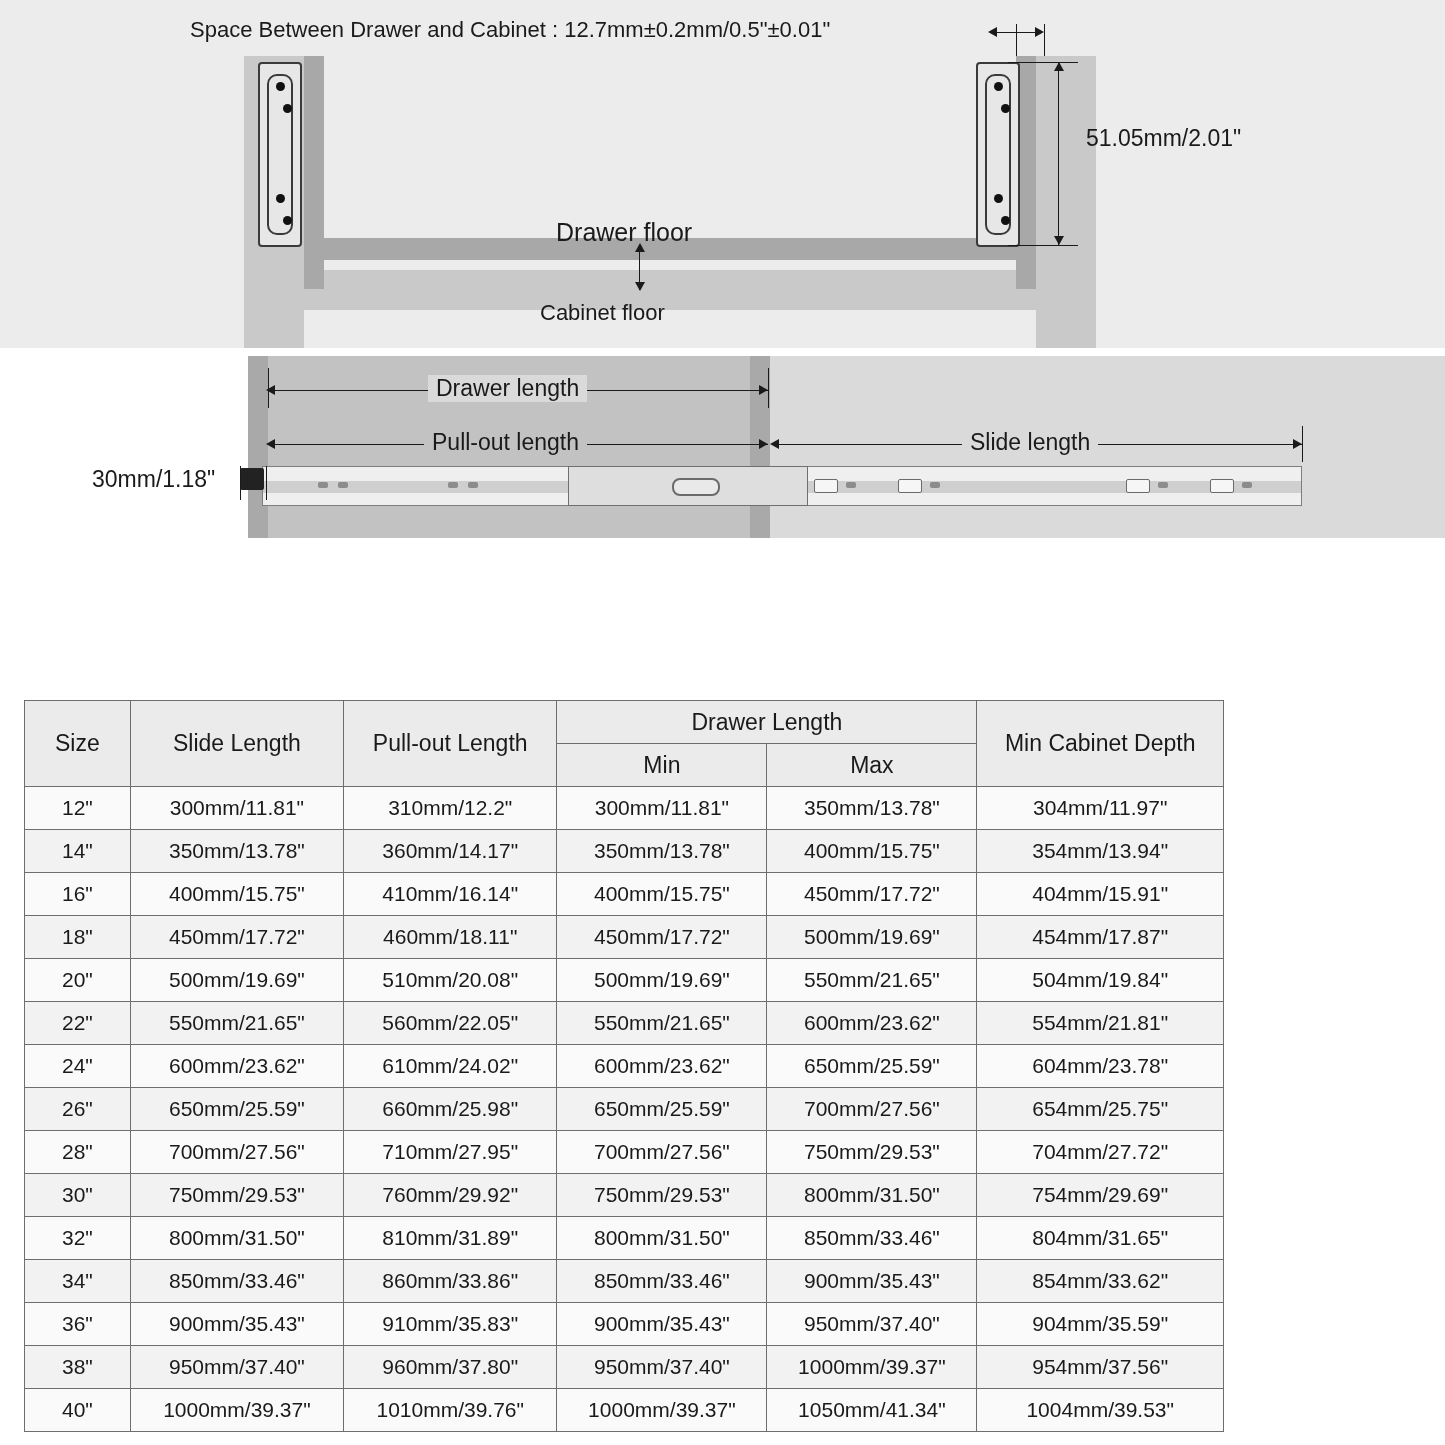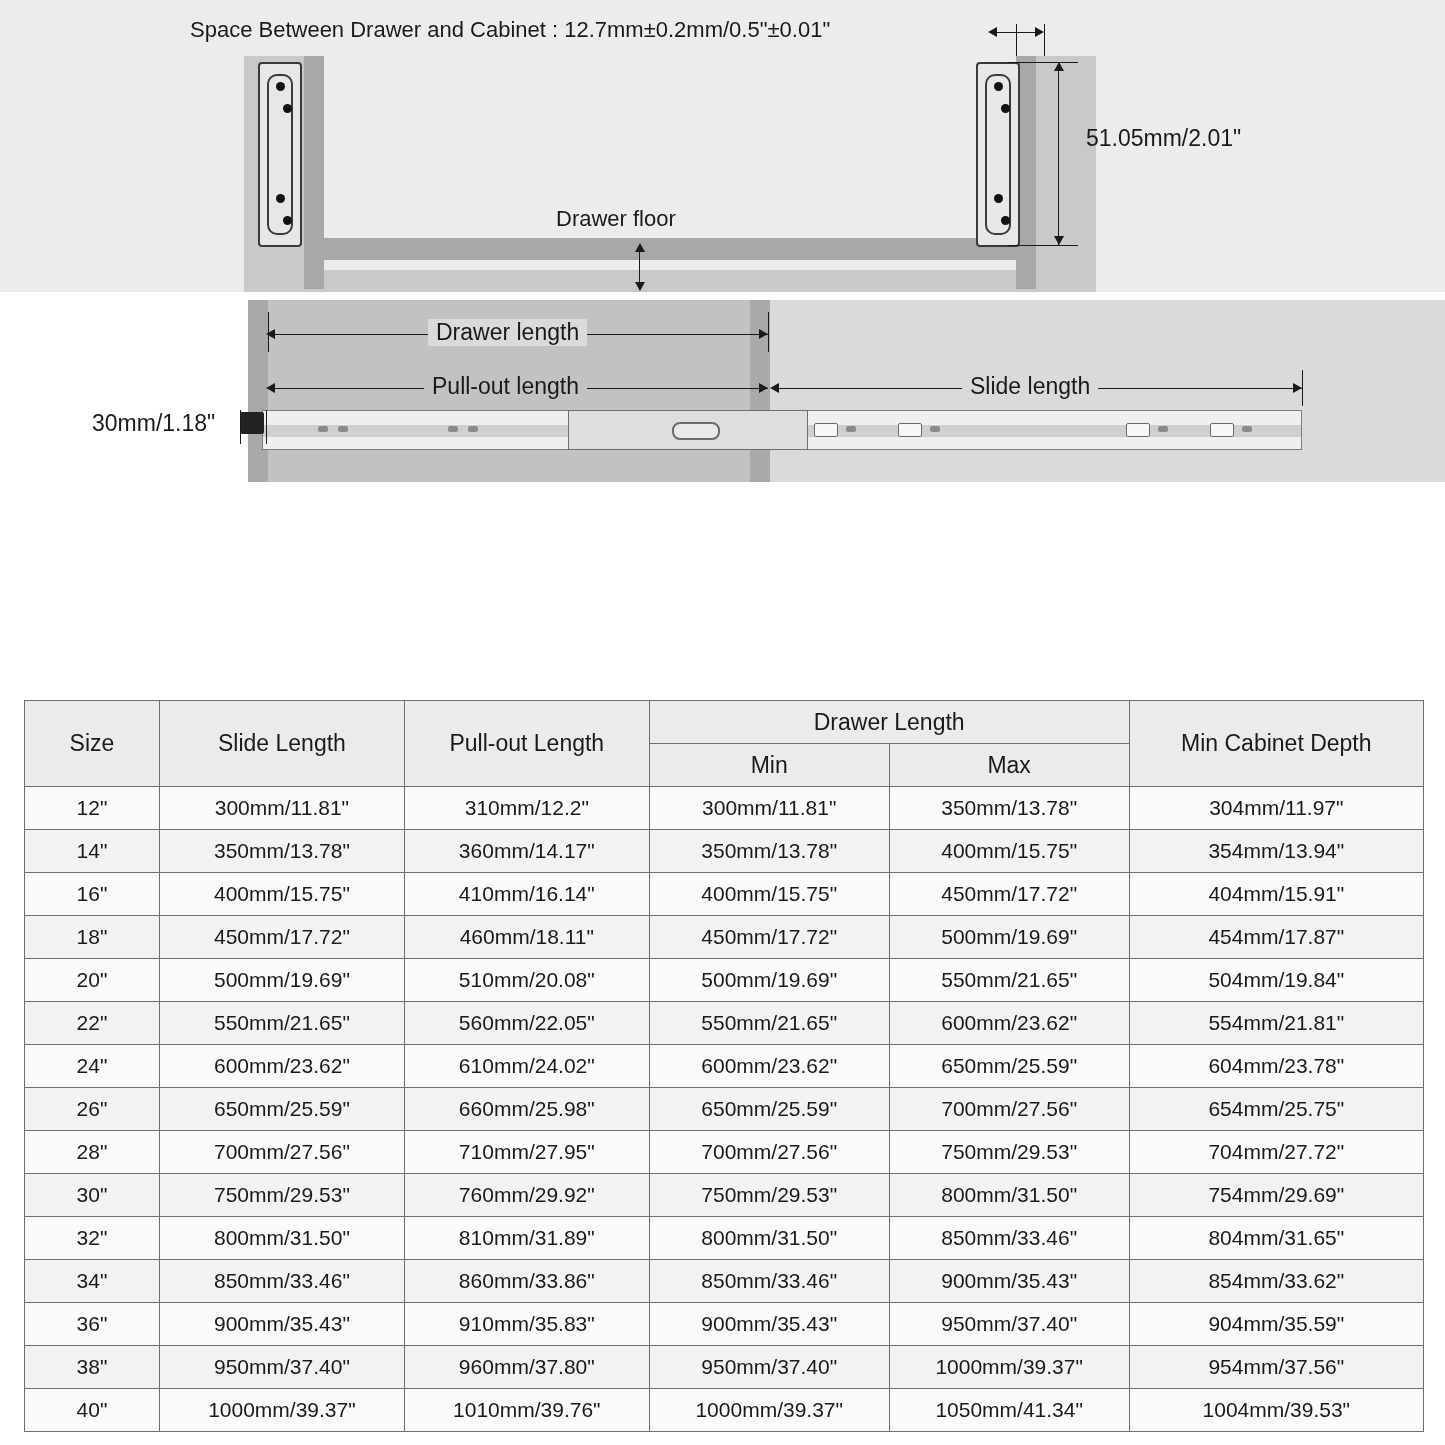--- a/index.html
+++ b/index.html
@@ -31,21 +31,21 @@
     padding-top: 26px;
     padding-bottom: 14px;
     color: #111;
   }
 
   
   .panel1 {
     position: relative;
     margin: 0 auto;
     width: 1445px;
-    height: 292px;
+    height: 348px;
     background: #ececec;
   }
   .p1-note {
     position: absolute;
     left: 190px;
     top: 17px;
     font-size: 22px;
     color: #1a1a1a;
     white-space: nowrap;
   }
@@ -133,22 +133,22 @@
   .dot {
     position: absolute;
     width: 9px;
     height: 9px;
     border-radius: 50%;
     background: #111;
   }
   .p1-label-floor {
     position: absolute;
     left: 556px;
-    top: 206px;
-    font-size: 22px;
+    top: 218px;
+    font-size: 25px;
   }
   .p1-label-cabfloor {
     position: absolute;
     left: 540px;
     top: 300px;
     font-size: 22px;
   }
   .p1-dim-text {
     position: absolute;
     left: 1086px;
@@ -291,21 +291,21 @@
 
   
   .table-wrap {
     position: absolute;
     left: 24px;
     top: 700px;
     width: 1400px;
   }
   table.sizes {
     border-collapse: collapse;
-    width: 1400px;
+    width: 1200px;
     font-size: 21px;
     background: #fff;
   }
   table.sizes th, table.sizes td {
     border: 1px solid #6e6e6e;
     text-align: center;
     padding: 0;
     height: 42px;
     color: #1a1a1a;
     font-weight: normal;

